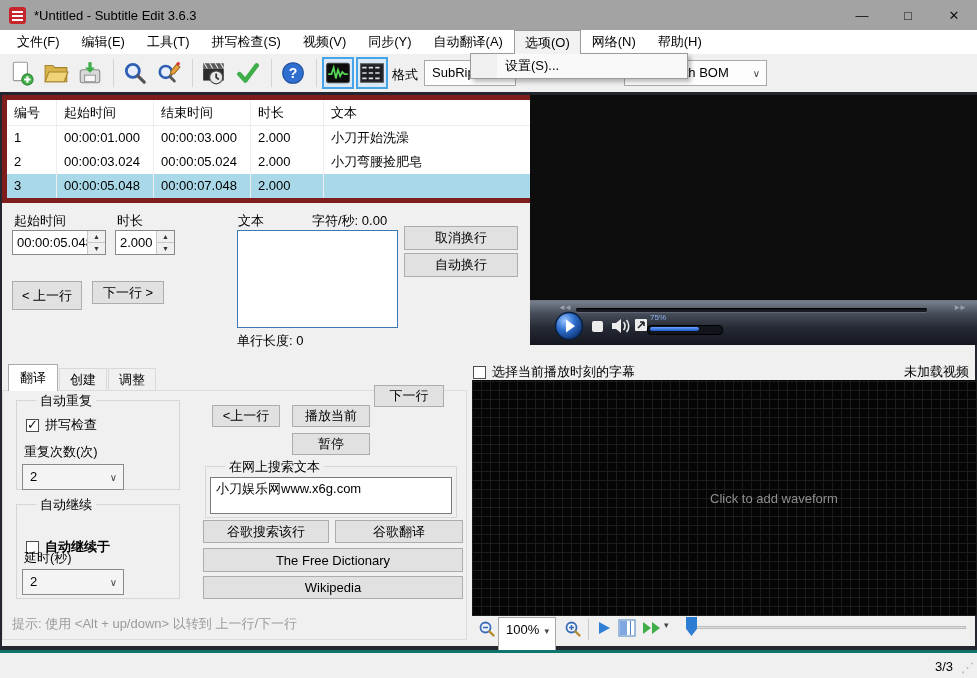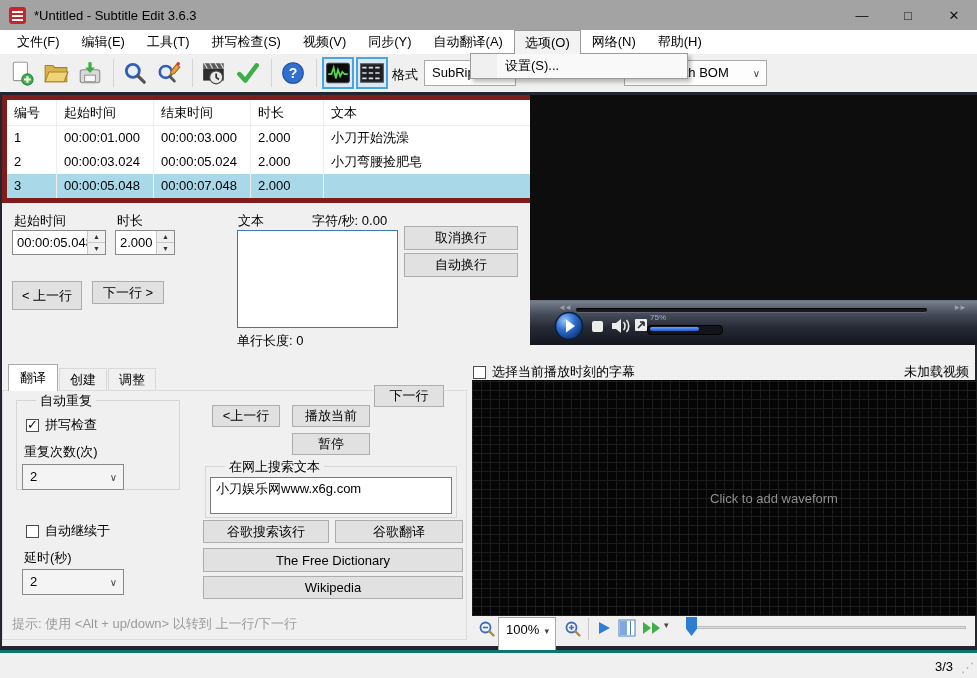--- a/index.html
+++ b/index.html
@@ -305,21 +305,24 @@
   <div class="cbrow" style="left:26px;top:416px;">
     <span class="cb on"></span>
     <span>拼写检查</span>
   </div>
   <span class="lbl" style="left:24px;top:443px;">重复次数(次)</span>
   <div class="combo" style="left:22px;top:464px;width:102px;background:#f4f4f4;border-color:#8a8a8a;">
     <span class="cval">2</span>
     <span class="chev">∨</span>
   </div>
 
-  <div class="cbrow" style="left:26px;top:522px;">
+  <div class="grp" style="left:16px;top:504px;width:164px;height:95px;">
+    <span class="glabel">自动继续</span>
+  </div>
+  <div class="cbrow" style="left:26px;top:538px;font-weight:bold;">
     <span class="cb"></span>
     <span>自动继续于</span>
   </div>
   <span class="lbl" style="left:24px;top:549px;">延时(秒)</span>
   <div class="combo" style="left:22px;top:569px;width:102px;background:#f4f4f4;border-color:#8a8a8a;">
     <span class="cval">2</span>
     <span class="chev">∨</span>
   </div>
 
   <span class="lbl hint" style="left:12px;top:615px;">提示: 使用 &lt;Alt + up/down&gt; 以转到 上一行/下一行</span>

